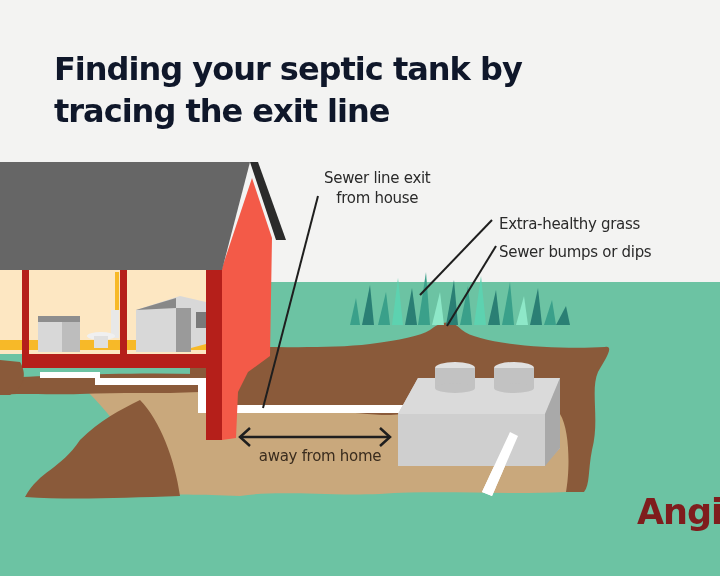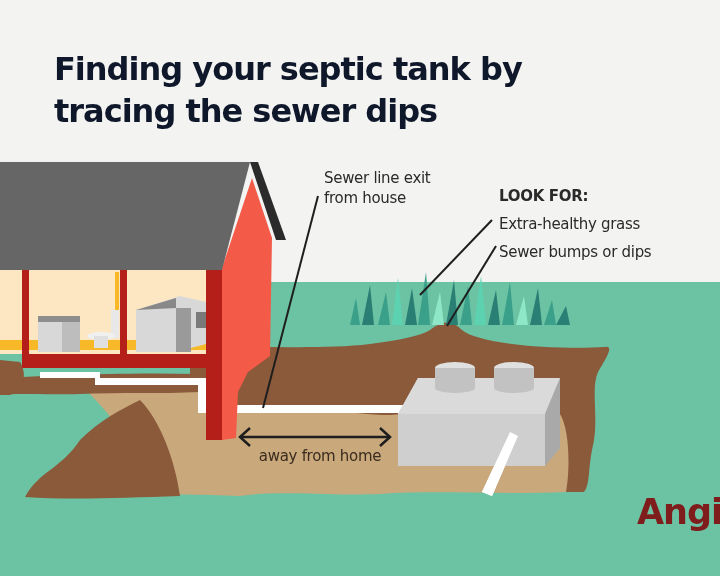--- a/index.html
+++ b/index.html
@@ -8,21 +8,21 @@
     .title {
       position: absolute; left: 54px; top: 48px; margin: 0;
       font-family: "DejaVu Sans", sans-serif; font-weight: bold;
       font-size: 32px; line-height: 42px; color: #0f172a; letter-spacing: -1px;
       width: 560px;
     }
     .title span { display: block; }
     svg.scene { position: absolute; left: 0; top: 0; }
     .label {
       position: absolute; font-family: "DejaVu Sans", sans-serif; color: #2a2a2a;
-      font-size: 15px; line-height: 20px; letter-spacing: -0.3px;
+      font-size: 15px; line-height: 20px; letter-spacing: -0.3px; text-align: center;
     }
     .label.bold { font-weight: bold; }
     .lbl-exit { left: 324px; top: 168px; }
     .lbl-exit span { display: block; }
     .lbl-lookfor { left: 499px; top: 186px; }
     .lbl-grass { left: 499px; top: 214px; }
     .lbl-bumps { left: 499px; top: 242px; }
     .lbl-dist { left: 240px; top: 446px; width: 160px; text-align: center; color: #3a2c1e; }
     .lbl-dist span { display: block; }
     .logo {
@@ -31,21 +31,21 @@
       letter-spacing: -1px;
     }
   </style>
 </head>
 <body>
 
 <div class="canvas">
 
   <h1 class="title">
     <span>Finding your septic tank by</span>
-    <span>tracing the sewer dips</span>
+    <span>tracing the exit line</span>
   </h1>
 
   <svg class="scene" width="720" height="576" viewBox="0 0 720 576">
 
     <rect x="0" y="282" width="720" height="294" fill="#6cc3a3"></rect>
 
     <path d="M190 348 C260 345 320 350 370 344 C400 340 420 336 430 330 C440 322 450 318 462 330 C480 345 560 350 605 347 C615 345 605 360 598 372 C590 390 600 420 592 450 C588 470 590 485 584 492 L190 492 Z" fill="#8a5a3a"></path>
 
     <path d="M150 405 C200 400 260 415 300 412 C350 409 380 418 400 414 L560 414 C570 430 570 470 566 492 C500 495 440 490 380 494 C320 496 280 490 240 496 C200 494 170 496 150 492 Z" fill="#c9a87c"></path>
     <path d="M80 385 C120 383 160 388 200 385 L220 395 L220 492 L150 492 C140 460 120 420 80 385 Z" fill="#c9a87c"></path>
@@ -138,20 +138,19 @@
       <line x1="240" y1="437" x2="390" y2="437"></line>
       <polyline points="250,428 240,437 250,446"></polyline>
       <polyline points="380,428 390,437 380,446"></polyline>
     </g>
   </svg>
 
   <div class="label lbl-exit">
     <span>Sewer line exit</span>
     <span>from house</span>
   </div>
-  <div class="label bold lbl-lookfor">LOOK FOR:</div>
   <div class="label lbl-grass">Extra-healthy grass</div>
   <div class="label lbl-bumps">Sewer bumps or dips</div>
   <div class="label lbl-dist">
     <span>away from home</span>
   </div>
   <div class="logo">Angi</div>
 </div>
 
 </body></html>

